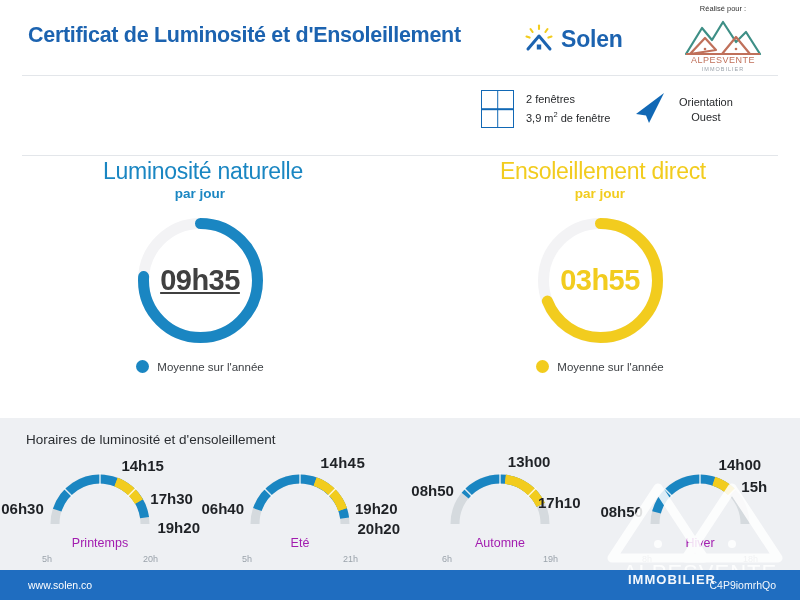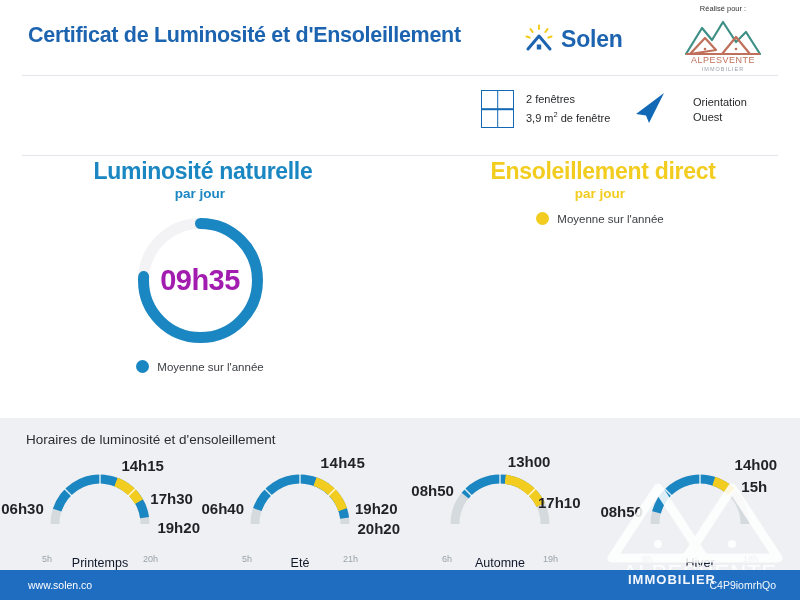--- a/index.html
+++ b/index.html
@@ -75,62 +75,62 @@
   }
   .win-icon::after {
     content:""; position: absolute; top: 50%; left: 0; height: 1.6px; width: 100%;
     background: #1168b5; transform: translateY(-50%);
   }
   .win-text { font-size: 11px; color: #27292c; line-height: 15px; }
   .win-text sup { font-size: 7.5px; vertical-align: super; }
 
   .orient-block {
     position: absolute; left: 628px; top: 90px;
-    display: flex; align-items: center; gap: 25px;
+    display: flex; align-items: center; gap: 11px; text-align: center;
   }
   .orient-text { font-size: 11px; color: #27292c; line-height: 15px; }
 
   
   .donut-section { position: absolute; left: 0; top: 158px; width: 800px; height: 256px; }
   .donut-col { position: absolute; top: 0; width: 400px; text-align: center; }
   .donut-col.left { left: 0; }
   .donut-col.right { left: 400px; }
-  .donut-h1 { font-size: 23px; font-weight: bold; letter-spacing: -0.3px; padding-left: 6px; }
+  .donut-h1 { font-size: 23px; font-weight: normal; letter-spacing: -0.3px; padding-left: 6px; }
   .donut-h2 { font-size: 13.5px; font-weight: bold; margin-top: 1px; }
   .donut-h1.blue, .donut-h2.blue { color: #1a86c2; }
   .donut-h1.yellow, .donut-h2.yellow { color: #f2cc1e; }
   .donut-wrap { position: relative; width: 137px; height: 137px; margin: 11px auto 0; }
   .donut-value {
     position: absolute; left: 0; top: 0; width: 137px; height: 137px;
     display: flex; align-items: center; justify-content: center;
     font-size: 29px; font-weight: bold; letter-spacing: -0.5px;
   }
-  .donut-value.blue { color: #a21caf; }
+  .donut-value.blue { color: #404040; text-decoration: underline; }
   .donut-value.yellow { color: #f2cc1e; }
   .legend { margin-top: 11px; display: flex; align-items: center; justify-content: center; gap: 8px; }
   .legend-dot { width: 13px; height: 13px; border-radius: 50%; }
   .legend-dot.blue { background: #1a86c2; }
   .legend-dot.yellow { background: #f2cc1e; }
   .legend-label { font-size: 11.5px; color: #3d4044; }
 
   
   .bottom-panel {
     position: absolute; left: 0; top: 418px; width: 800px; height: 152px;
     background: #eef0f3;
   }
   .bottom-title {
     position: absolute; left: 26px; top: 14px;
     font-size: 13.5px; color: #2a2d31; font-weight: 500;
   }
   .gauges { position: absolute; left: 0; top: 40px; width: 800px; height: 112px; }
   .gauge-col { position: absolute; top: 0; width: 200px; height: 112px; }
   .gauge-svg-wrap { position: absolute; left: 43px; top: 4px; width: 114px; height: 70px; }
   .gauge-season {
-    position: absolute; left: 0; bottom: 0; width: 200px; text-align: center;
-    font-size: 12.5px; color: #0f172a;
+    position: absolute; left: 0; bottom: 20px; width: 200px; text-align: center;
+    font-size: 12.5px; color: #a21caf;
   }
   .gauge-endlabel {
     position: absolute; bottom: 6px; font-size: 9px; color: #9ba3ab;
   }
   .gauge-endlabel.l { left: 42px; }
   .gauge-endlabel.r { right: 42px; }
   .tlabel {
     position: absolute; font-size: 15px; color: #1f2226; font-weight: 600; white-space: nowrap;
   }
 
@@ -234,20 +234,27 @@
       </div>
       <div class="legend">
         <span class="legend-dot blue"></span>
         <span class="legend-label">Moyenne sur l'année</span>
       </div>
     </div>
 
     <div class="donut-col right">
       <div class="donut-h1 yellow">Ensoleillement direct</div>
       <div class="donut-h2 yellow">par jour</div>
+      <div class="donut-wrap">
+        <svg width="137" height="137" viewBox="0 0 137 137">
+          <circle cx="68.5" cy="68.5" r="57" fill="none" stroke="#f3f3f5" stroke-width="11"></circle>
+          <circle id="arc-donut-1" cx="68.5" cy="68.5" r="57" fill="none" stroke="#f2cc1e" stroke-width="11" stroke-linecap="round" transform="rotate(-90 68.5 68.5)" stroke-dasharray="247.11767813137308 358.1415625092364"></circle>
+        </svg>
+        <div class="donut-value yellow">03h55</div>
+      </div>
       <div class="legend">
         <span class="legend-dot yellow"></span>
         <span class="legend-label">Moyenne sur l'année</span>
       </div>
     </div>
   </div>
 
   <div class="bottom-panel">
     <div class="bottom-title">Horaires de luminosité et d'ensoleillement</div>
     <div class="gauges" id="gauges">
@@ -308,21 +315,21 @@
           <div class="gauge-svg-wrap"><svg width="114" height="74" viewBox="0 0 114 74">
               <path d="M 12.00 62.00 A 45 45 0 0 1 102.00 62.00" fill="none" stroke="#d5dade" stroke-width="9" stroke-linecap="butt"></path>
               <path d="M 13.53 50.36 A 45 45 0 0 1 88.82 30.18" fill="none" stroke="#1a86c2" stroke-width="9" stroke-linecap="butt"></path>
               <path d="M 70.91 19.20 A 45 45 0 0 1 88.82 30.18" fill="none" stroke="#f2cc1e" stroke-width="9" stroke-linecap="butt"></path>
               <path d="M 70.91 19.20 A 45 45 0 0 1 88.82 30.18" fill="none" stroke="#f2cc1e" stroke-width="9" stroke-linecap="butt"></path>
               <line x1="29.4" y1="34.4" x2="20.9" y2="25.9" stroke="#ffffff" stroke-width="1.4" opacity=".85"></line>
               <line x1="57.0" y1="23.0" x2="57.0" y2="11.0" stroke="#ffffff" stroke-width="1.4" opacity=".85"></line>
               <line x1="84.6" y1="34.4" x2="93.1" y2="25.9" stroke="#ffffff" stroke-width="1.4" opacity=".85"></line>
             </svg></div>
           <div class="tlabel" style="right: 157.059px; top: 45.2531px;">08h50</div>
-          <div class="tlabel" style="left: 118.614px; top: -2.21022px; margin-left: 16px;">14h00</div>
+          <div class="tlabel" style="left: 118.614px; top: -2.21022px;">14h00</div>
           <div class="tlabel" style="left: 141.305px; top: 19.6949px;">15h</div>
           <div class="gauge-season">Hiver</div>
           <div class="gauge-endlabel l">8h</div>
           <div class="gauge-endlabel r">18h</div>
         </div>
       </div>
   </div>
 
   <div class="watermark">
     <svg width="200" height="150" viewBox="0 0 200 150">

